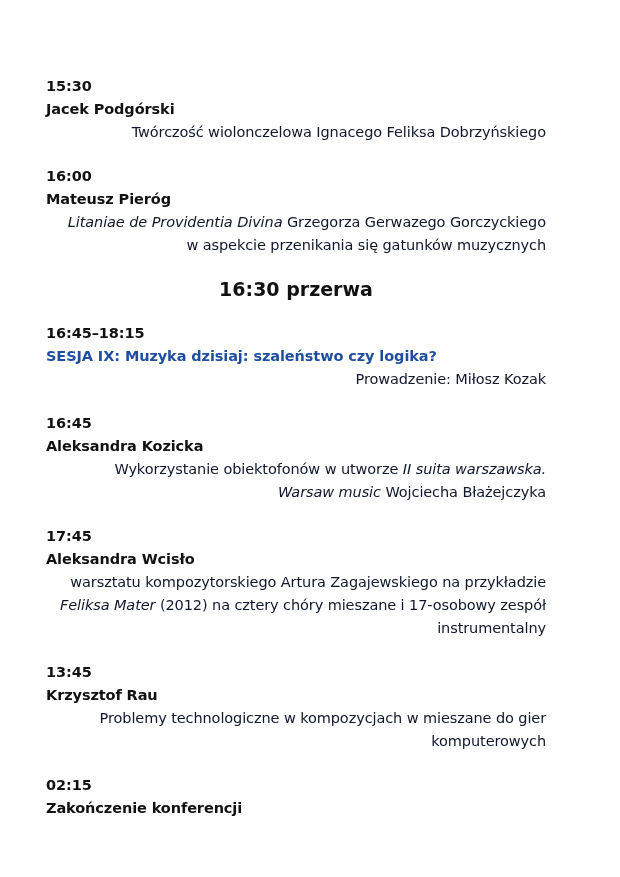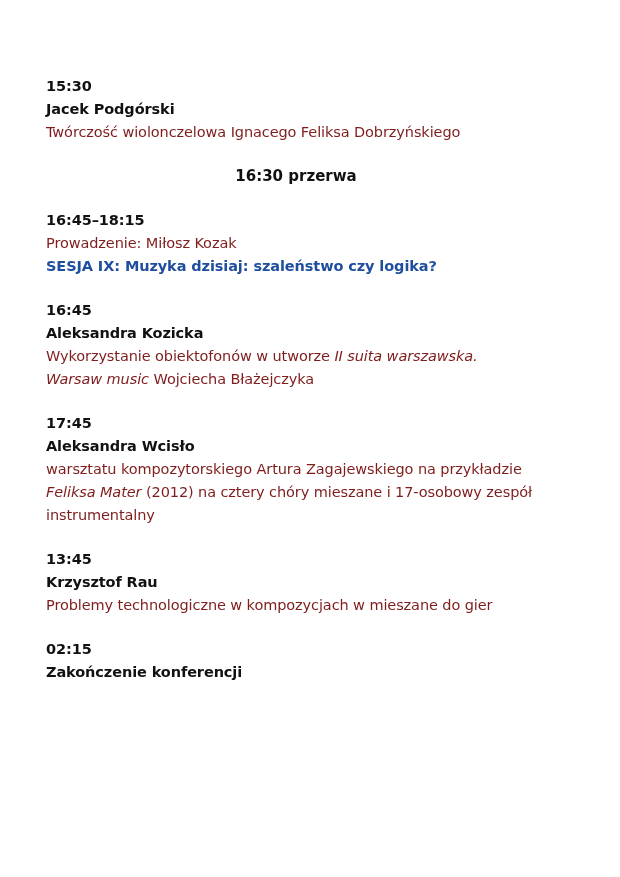--- a/index.html
+++ b/index.html
@@ -8,51 +8,59 @@
     font-family: "DejaVu Sans", sans-serif;
     color: #222222;
   }
   .page { position: absolute; left: 46px; top: 59px; width: 500px; margin-top: 16px; }
   .line {
     font-size: 14.5px; line-height: 23px; white-space: nowrap;
     letter-spacing: -0.1px;
   }
   .time, .speaker { font-weight: bold; color: #111111; }
   .session { font-weight: bold; color: #1f4e9e; }
-  .body-text { font-weight: normal; color: #7f1d1d; }
+  .body-text { font-weight: normal; color: #0f172a; text-align: right; }
   .break {
     font-weight: bold; color: #111111; text-align: center;
-    font-size: 15px; line-height: 23px; width: 500px;
+    font-size: 19px; line-height: 23px; width: 500px;
   }
   .block { margin-bottom: 21px; }
   .break-block { margin-bottom: 21px; }
   em { font-style: italic; }
 </style>
 </head>
 <body>
 
 <div class="page">
 
   <div class="block">
     <div class="line time">15:30</div>
     <div class="line speaker">Jacek Podgórski</div>
     <div class="line body-text">
       <span>Twórczość wiolonczelowa Ignacego Feliksa Dobrzyńskiego</span>
     </div>
   </div>
 
+  <div class="block">
+    <div class="line time">16:00</div>
+    <div class="line speaker">Mateusz Pieróg</div>
+    <div class="line body-text"><em>Litaniae de Providentia Divina</em><span> Grzegorza Gerwazego Gorczyckiego</span></div>
+    <div class="line body-text">
+      <span>w aspekcie przenikania się gatunków muzycznych</span>
+    </div>
+  </div>
 
   <div class="break-block">
     <div class="break">16:30 przerwa</div>
   </div>
 
   <div class="block">
     <div class="line time">16:45–18:15</div>
+    <div class="line session">SESJA IX: Muzyka dzisiaj: szaleństwo czy logika?</div>
     <div class="line body-text">Prowadzenie: Miłosz Kozak</div>
-    <div class="line session">SESJA IX: Muzyka dzisiaj: szaleństwo czy logika?</div>
   </div>
 
   <div class="block">
     <div class="line time">16:45</div>
     <div class="line speaker">Aleksandra Kozicka</div>
     <div class="line body-text"><span>Wykorzystanie obiektofonów w utworze </span><em>II suita warszawska.</em></div>
     <div class="line body-text"><em>Warsaw music</em><span> Wojciecha Błażejczyka</span></div>
   </div>
 
   <div class="block">
@@ -60,20 +68,21 @@
     <div class="line speaker">Aleksandra Wcisło</div>
     <div class="line body-text"><span>warsztatu kompozytorskiego Artura Zagajewskiego na przykładzie</span></div>
     <div class="line body-text"><em>Feliksa Mater</em><span> (2012) na cztery chóry mieszane i 17-osobowy zespół</span></div>
     <div class="line body-text"><span>instrumentalny</span></div>
   </div>
 
   <div class="block">
     <div class="line time">13:45</div>
     <div class="line speaker">Krzysztof Rau</div>
     <div class="line body-text"><span>Problemy technologiczne w kompozycjach w mieszane do gier</span></div>
+    <div class="line body-text"><span>komputerowych</span></div>
   </div>
 
   <div class="block">
     <div class="line time">02:15</div>
     <div class="line speaker">Zakończenie konferencji</div>
   </div>
 
 </div>
 
 </body></html>

